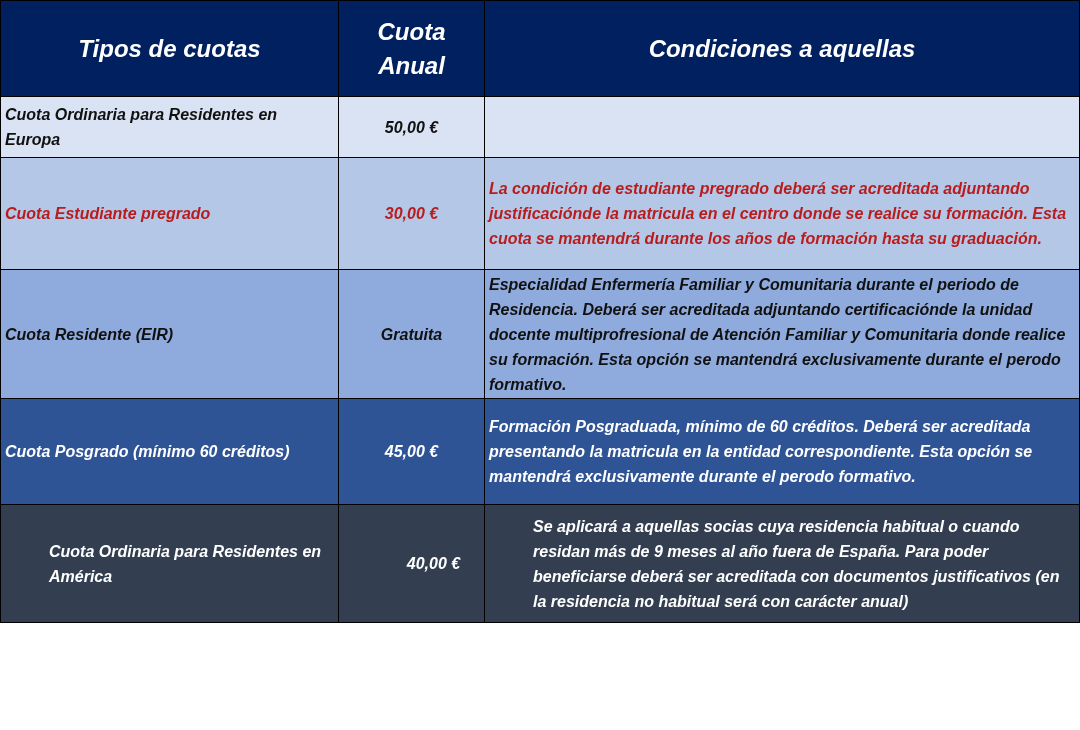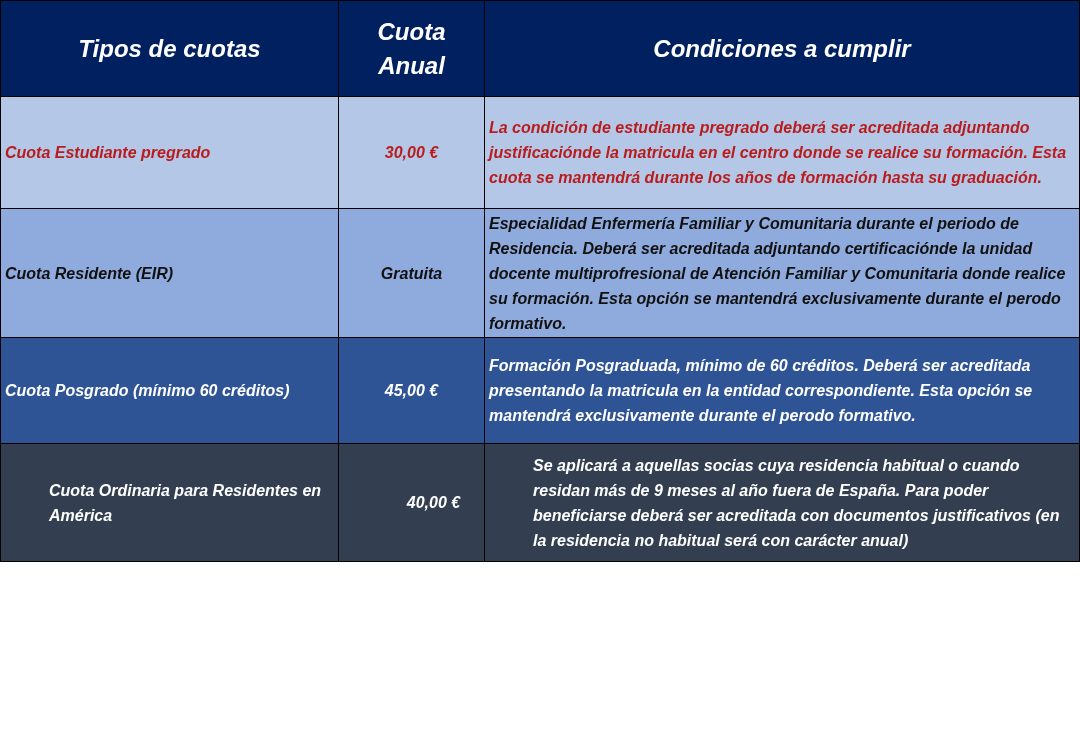--- a/index.html
+++ b/index.html
@@ -22,24 +22,29 @@
 <table>
   <colgroup>
       <col style="width:338px">
       <col style="width:146px">
       <col style="width:595px">
     </colgroup>
   <thead>
     <tr>
       <th>Tipos de cuotas</th>
       <th><span>Cuota</span><br><span>Anual</span></th>
-      <th>Condiciones a cumplir</th>
+      <th>Condiciones a aquellas</th>
     </tr>
   </thead>
   <tbody>
+    <tr class="r1">
+      <td>Cuota Ordinaria para Residentes en Europa</td>
+      <td class="fee">50,00 €</td>
+      <td></td>
+    </tr>
     <tr class="r2">
       <td>Cuota Estudiante pregrado</td>
       <td class="fee">30,00 €</td>
       <td>La condición de estudiante pregrado deberá ser acreditada adjuntando justificaciónde la matricula en el centro donde se realice su formación. Esta cuota se mantendrá durante los años de formación hasta su graduación.</td>
     </tr>
     <tr class="r3">
       <td>Cuota Residente (EIR)</td>
       <td class="fee">Gratuita</td>
       <td>Especialidad Enfermería Familiar y Comunitaria durante el periodo de Residencia. Deberá ser acreditada adjuntando certificaciónde la unidad docente multiprofresional de Atención Familiar y Comunitaria donde realice su formación. Esta opción se mantendrá exclusivamente durante el perodo formativo.</td>
     </tr>

